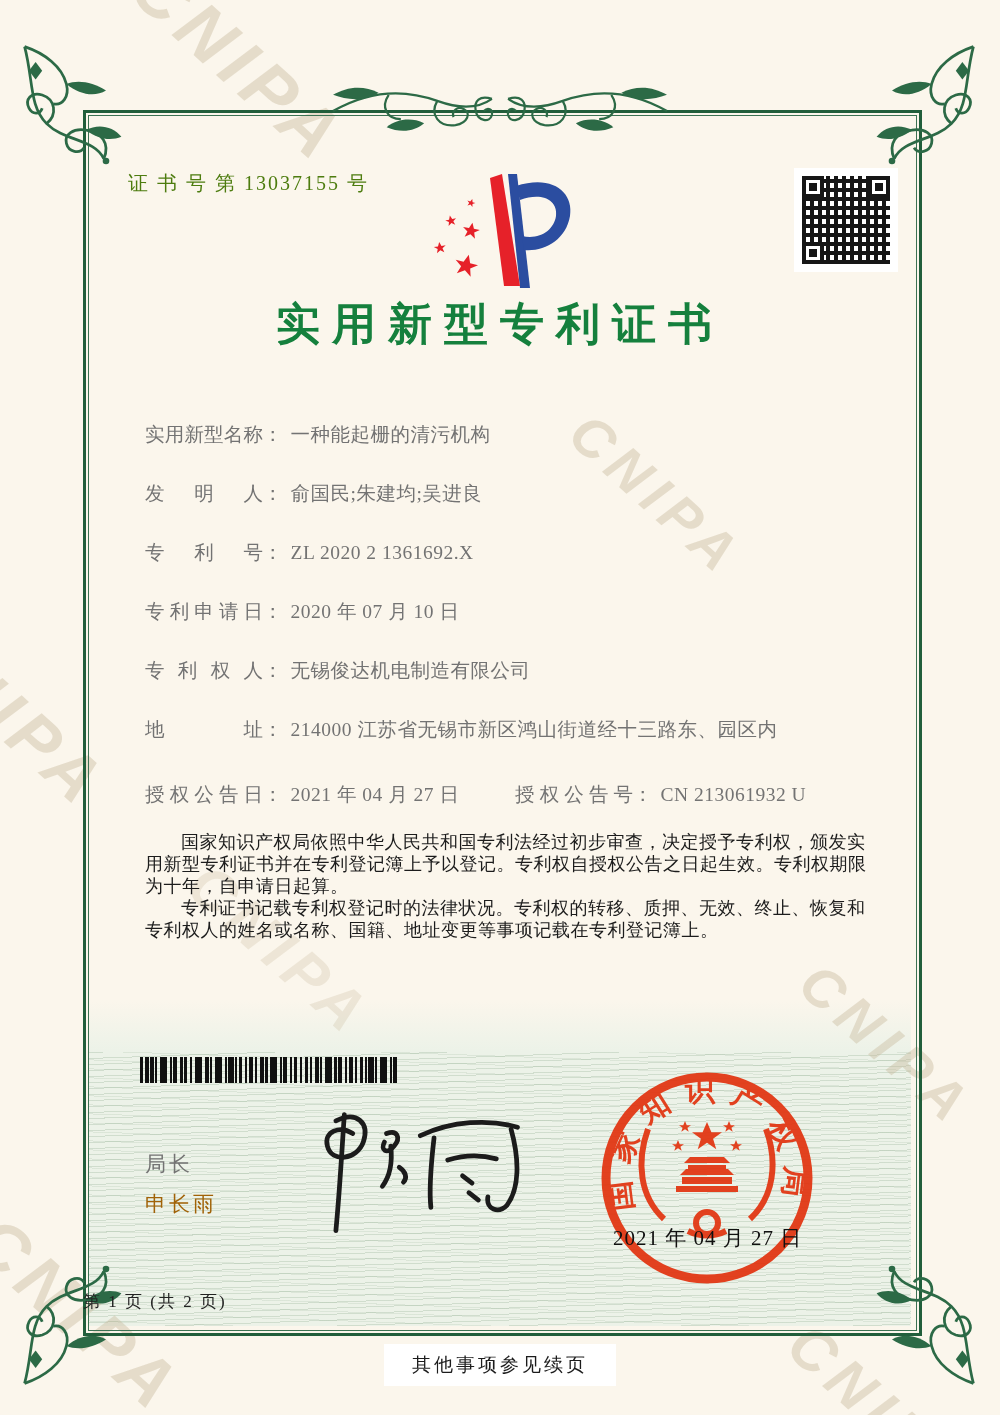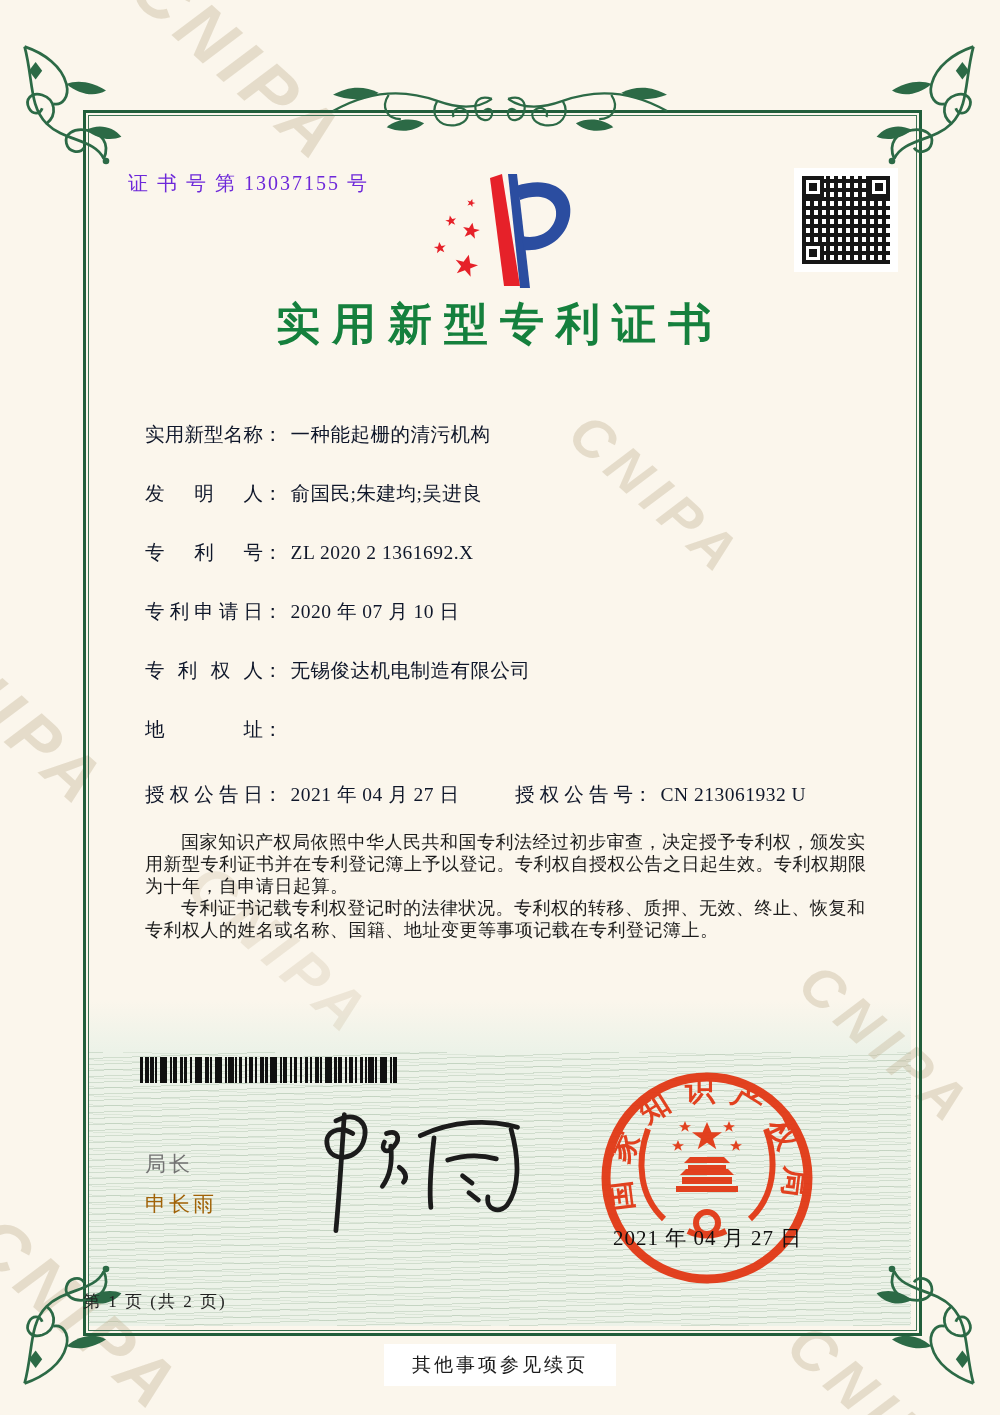--- a/index.html
+++ b/index.html
@@ -22,38 +22,38 @@
         #ecf2e8;}
 
   
   #frame{position:absolute;left:83px;top:110px;width:833px;height:1220px;
       border:3px solid #215e3b;z-index:2;pointer-events:none;}
   #frame-inner{position:absolute;left:2px;top:2px;right:2px;bottom:2px;border:1px solid #3c7253;}
 
   .orn{position:absolute;z-index:3;}
 
   
-  #cert-no{position:absolute;left:128px;top:170px;font-size:20px;letter-spacing:2px;color:#6d28d9;z-index:4;}
+  #cert-no{position:absolute;left:128px;top:170px;font-size:20px;letter-spacing:2px;color:#4d7c0f;z-index:4;}
   #logo{position:absolute;left:424px;top:166px;width:150px;height:124px;z-index:4;}
   #qr-box{position:absolute;left:794px;top:168px;width:104px;height:104px;background:#fff;z-index:4;}
   #qr{position:absolute;left:8px;top:8px;width:88px;height:88px;
       background:
         repeating-linear-gradient(90deg,#161616 0 4px,rgba(0,0,0,0) 4px 8px),
         repeating-linear-gradient(0deg,#161616 0 4px,rgba(0,0,0,0) 4px 9px),
         repeating-linear-gradient(90deg,rgba(0,0,0,0) 0 6px,#fff 6px 8px,rgba(0,0,0,0) 8px 13px),
         #fff;}
   .finder{position:absolute;width:22px;height:22px;border:4px solid #161616;background:#fff;box-sizing:border-box;}
   .finder::after{content:"";position:absolute;left:3px;top:3px;width:8px;height:8px;background:#161616;}
   #f-tl{left:0;top:0;} #f-tr{right:0;top:0;} #f-bl{left:0;bottom:0;}
 
   #title{position:absolute;left:0;top:295px;width:1000px;text-align:center;
       font-size:44px;font-weight:700;letter-spacing:12px;color:#15803d;z-index:4;}
 
   
-  .row{position:absolute;left:145px;width:740px;font-size:19.5px;color:#0f172a;line-height:30px;z-index:4;}
+  .row{position:absolute;left:145px;width:740px;font-size:19.5px;color:#737373;line-height:30px;z-index:4;}
   .lbl{display:inline-block;width:118px;text-align:justify;text-align-last:justify;
        text-justify:inter-character;vertical-align:top;}
   .colon{vertical-align:top;}
   .val{display:inline-block;margin-left:8px;vertical-align:top;letter-spacing:0.5px;}
   .val .vline{display:block;}
   #row-grant .grp2{position:absolute;left:370px;top:0;}
 
   
   #paras{position:absolute;left:145px;top:831px;width:730px;z-index:4;color:#1c1c1c;}
   #paras p{margin:0;font-size:18px;line-height:22px;text-indent:2em;letter-spacing:0.5px;}
@@ -189,21 +189,21 @@
   <div class="row" style="top:538px">
     <span class="lbl">专 利 号</span><span class="colon">：</span><span class="val">ZL 2020 2 1361692.X</span>
   </div>
   <div class="row" style="top:597px">
     <span class="lbl">专利申请日</span><span class="colon">：</span><span class="val">2020 年 07 月 10 日</span>
   </div>
   <div class="row" style="top:656px">
     <span class="lbl">专 利 权 人</span><span class="colon">：</span><span class="val">无锡俊达机电制造有限公司</span>
   </div>
   <div class="row" style="top:715px">
-    <span class="lbl">地 址</span><span class="colon">：</span><span class="val"></span>
+    <span class="lbl">地 址</span><span class="colon">：</span><span class="val"><span class="vline">214000 江苏省无锡市新区鸿山街道经十三路东、园区内</span></span>
   </div>
   <div class="row" id="row-grant" style="top:780px">
     <span>
       <span class="lbl">授权公告日</span><span class="colon">：</span><span class="val">2021 年 04 月 27 日</span>
     </span>
     <span class="grp2">
       <span class="lbl">授权公告号</span><span class="colon">：</span><span class="val">CN 213061932 U</span>
     </span>
   </div>
 

